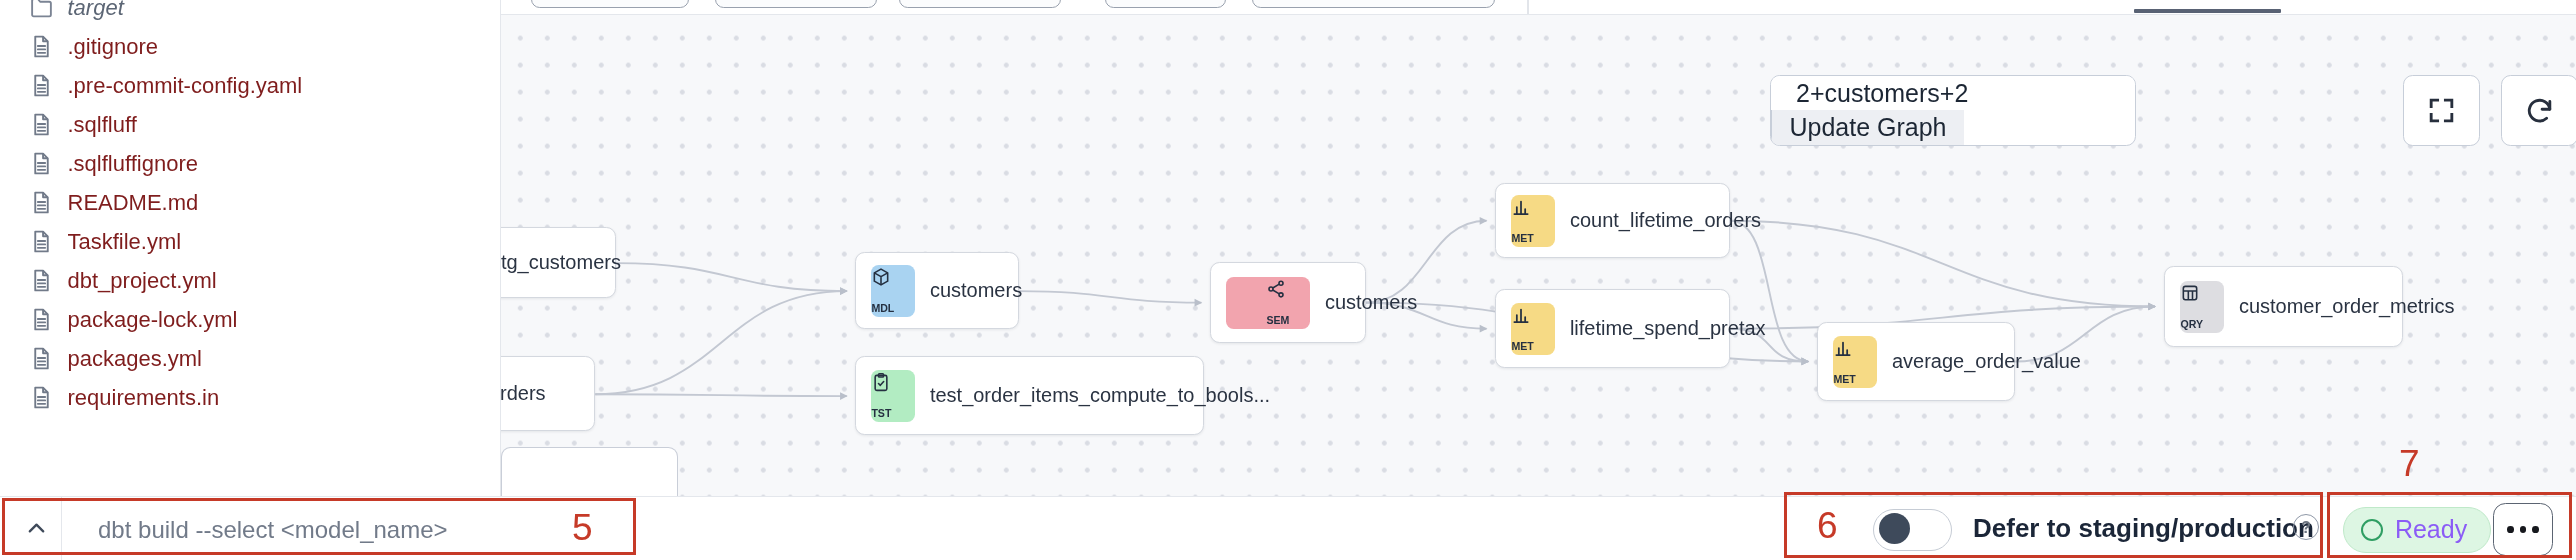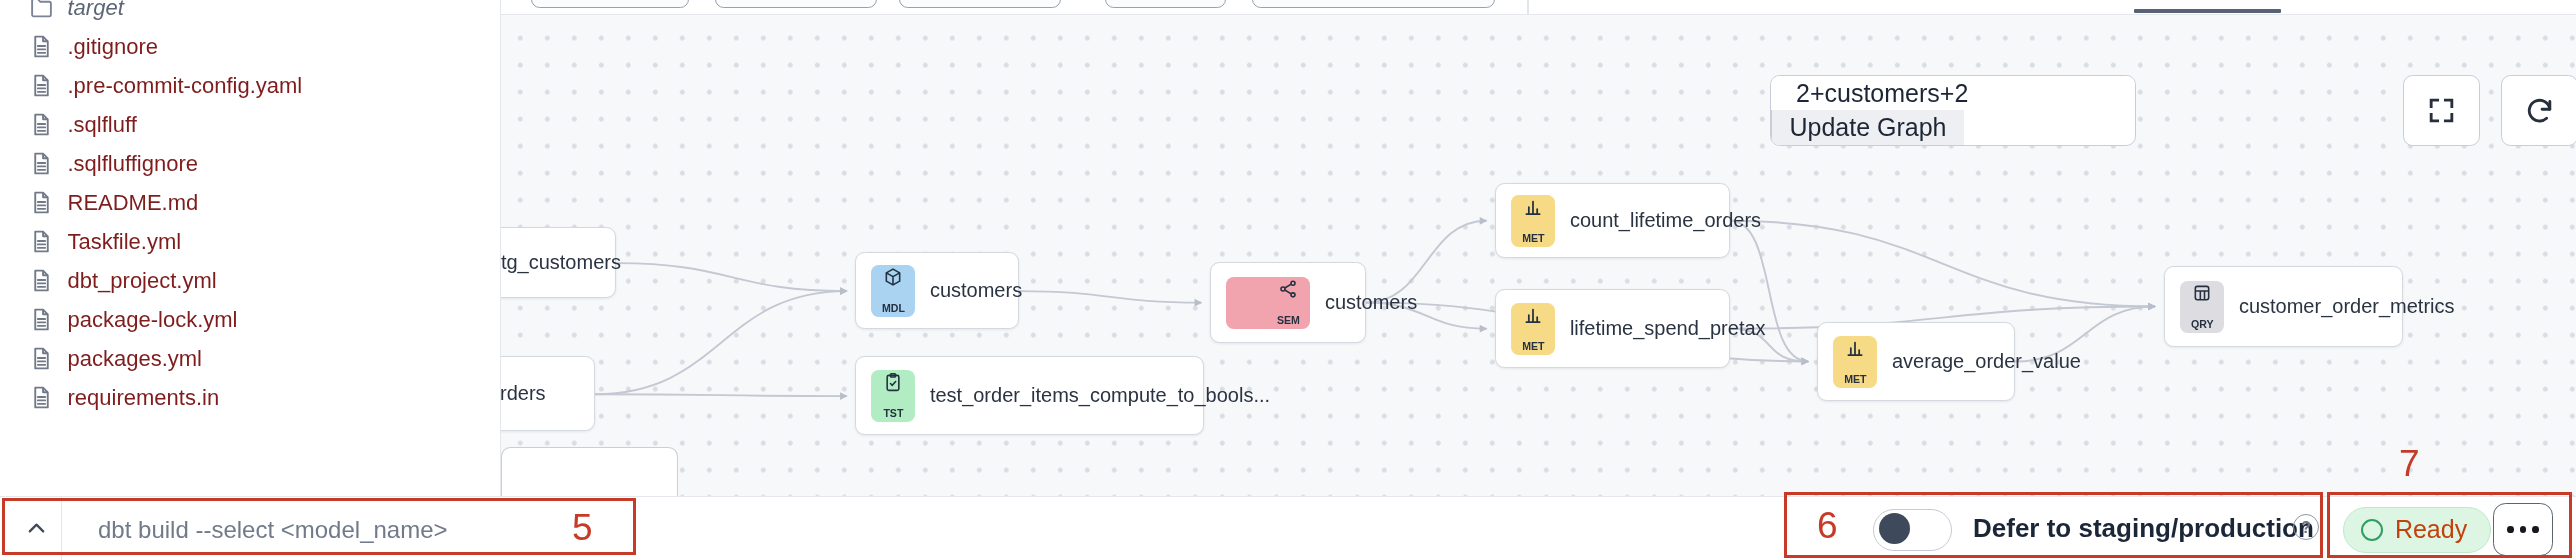--- a/index.html
+++ b/index.html
@@ -17,21 +17,21 @@
     border-top:1px solid #e4e7ec;z-index:1;
   }
   #edge-layer{position:absolute;left:0;top:0;width:2576px;height:561px;z-index:2;pointer-events:none;}
   .node{
     position:absolute;background:#fff;border:1.4px solid #d4d8df;border-radius:9.6px;
     box-shadow:0 1px 2.9px rgba(16,24,40,.08);
     display:flex;align-items:center;gap:14.5px;padding-left:15.4px;box-sizing:border-box;z-index:3;
   }
   .badge{
     width:44px;height:52px;border-radius:7.7px;flex:0 0 auto;
-    display:flex;flex-direction:column;align-items:center;justify-content:center;gap:16px;
+    display:flex;flex-direction:column;justify-content:center;gap:16px;
     color:#253041;
   }
   .badge svg{width:20px;height:20px;display:block;}
   .badge .bt{font-size:10.6px;font-weight:bold;line-height:10.6px;}
   .node .lbl{font-size:20px;color:#2a3342;white-space:nowrap;}
   .minimap{
     position:absolute;left:501px;top:447px;width:175px;height:49px;background:#fff;
     border:1.4px solid #c9ced8;border-bottom:none;border-radius:9.6px 9.6px 0 0;z-index:4;
   }
   
@@ -92,21 +92,21 @@
     position:absolute;left:2293px;top:17.3px;width:26px;height:26px;border:1.9px solid #8f98a7;border-radius:50%;
     box-sizing:border-box;display:flex;align-items:center;justify-content:center;
     font-size:16.4px;color:#6b7480;font-weight:bold;
   }
   .ready-pill{
     position:absolute;left:2343px;top:9.6px;height:46px;padding:0 23px 0 17.3px;border-radius:23px;
     background:#ddf6e3;border:1.4px solid #bfe9c9;box-sizing:border-box;
     display:flex;align-items:center;gap:11.6px;
   }
   .ready-pill .ring{width:22px;height:22px;border:2.4px solid #2f9e63;border-radius:50%;box-sizing:border-box;}
-  .ready-pill .rtxt{font-size:25px;color:#c2410c;}
+  .ready-pill .rtxt{font-size:25px;color:#8b5cf6;}
   .dots-btn{
     position:absolute;left:2493px;top:5.8px;width:60px;height:53px;background:#fff;border:1.9px solid #5b6472;
     border-radius:12.5px;box-sizing:border-box;display:flex;align-items:center;justify-content:center;gap:5.8px;cursor:pointer;
   }
   .dots-btn i{width:6.7px;height:6.7px;border-radius:50%;background:#16181d;}
   
   .anno{position:absolute;border:3.9px solid #c63a28;box-sizing:border-box;z-index:10;pointer-events:none;}
   .anno-num{position:absolute;color:#c63a28;font-size:37px;z-index:11;pointer-events:none;}
 </style>
 </head>

